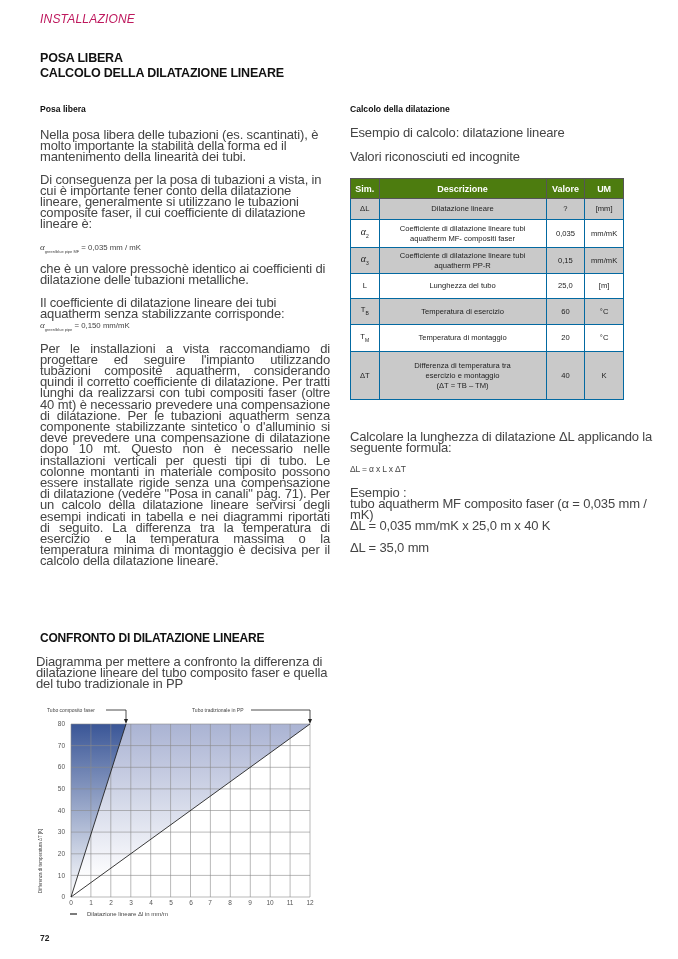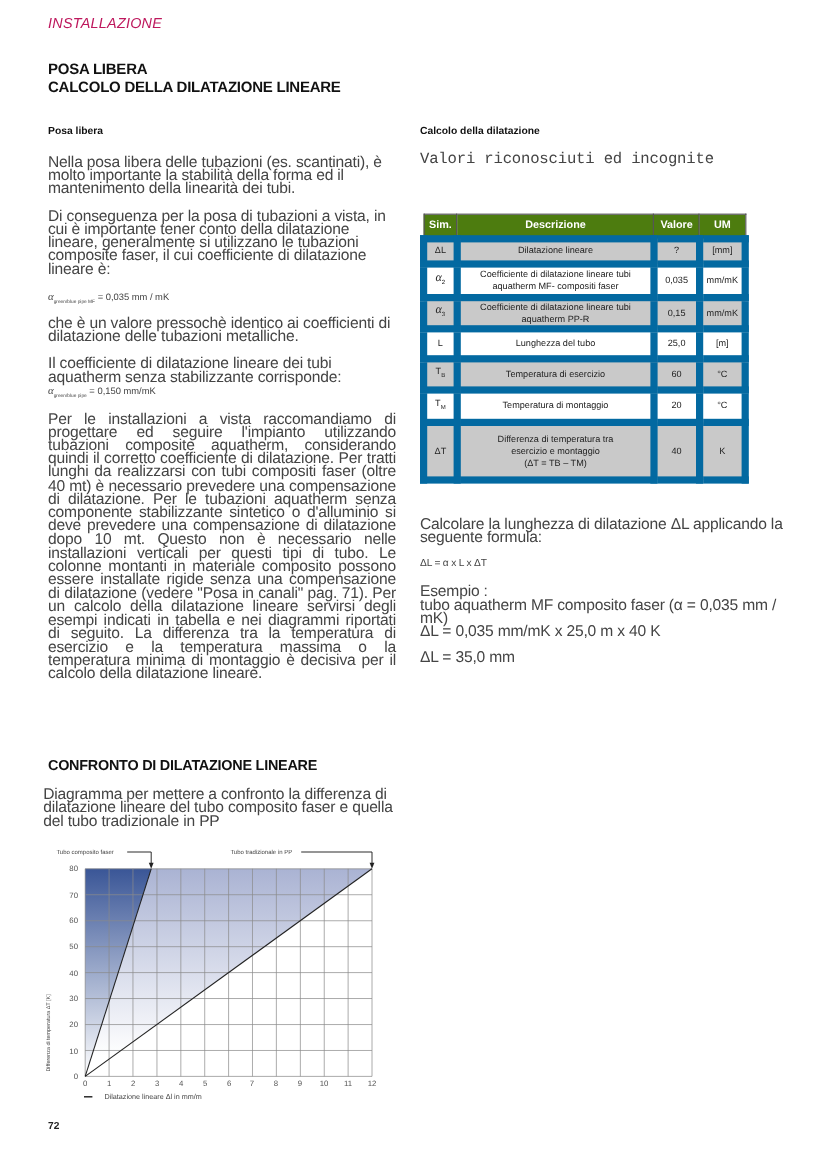--- a/index.html
+++ b/index.html
@@ -8,21 +8,21 @@
   .abs { position: absolute; }
   .section-tag { left: 40px; top: 12px; font-size: 12px; color: #be185d; letter-spacing: 0.2px; font-style: italic; }
   .title { left: 40px; top: 51px; font-size: 12.5px; font-weight: bold; color: #111; line-height: 15px; letter-spacing: -0.2px; }
   .sub { font-size: 8.6px; font-weight: bold; color: #111; }
   .body-text { font-size: 13px; line-height: 11.2px; color: #444; letter-spacing: -0.15px; }
   .formula { font-size: 7.8px; color: #444; }
   .formula i { font-family: "Liberation Serif", serif; font-style: italic; font-size: 9px; }
   .formula sub { font-size: 4px; }
   table.calc { border-collapse: collapse; font-size: 7.6px; color: #222; }
   table.calc th { background: #4d7c0f; color: #fff; font-size: 9px; font-weight: bold; height: 20px; border: 1px solid #555; }
-  table.calc td { border: 6px solid #0369a1; text-align: center; line-height: 10px; padding: 0 3px; }
+  table.calc td { border: 1px solid #0369a1; text-align: center; line-height: 10px; padding: 0 3px; }
   table.calc tr.g td { background: #c9c9c9; }
   table.calc tr.w td { background: #fff; }
   .sym sub { font-size: 5px; }
   .sym i { font-family: "Liberation Serif", serif; font-style: italic; font-size: 10px; }
   .page-num { left: 40px; top: 933px; font-size: 8.5px; font-weight: bold; color: #222; }
   svg text { font-family: "Liberation Sans", sans-serif; }
 </style>
 </head>
 <body>
 
@@ -43,21 +43,22 @@
   <p class="body-text" style="margin-top:10px;">che è un valore pressochè identico ai coefficienti di dilatazione delle tubazioni metalliche.</p>
   <p class="body-text" style="margin-top:11px;">Il coefficiente di dilatazione lineare dei tubi aquatherm senza stabilizzante corrisponde:</p>
   <div class="formula" style="margin-top:1px;">
     <i>α</i><sub>green/blue pipe</sub><span> = 0,150 mm/mK</span>
   </div>
   <p class="body-text" style="margin-top:11px; text-align:justify;">Per le installazioni a vista raccomandiamo di progettare ed seguire l'impianto utilizzando tubazioni composite aquatherm, considerando quindi il corretto coefficiente di dilatazione. Per tratti lunghi da realizzarsi con tubi compositi faser (oltre 40 mt) è necessario prevedere una compensazione di dilatazione. Per le tubazioni aquatherm senza componente stabilizzante sintetico o d'alluminio si deve prevedere una compensazione di dilatazione dopo 10 mt. Questo non è necessario nelle installazioni verticali per questi tipi di tubo. Le colonne montanti in materiale composito possono essere installate rigide senza una compensazione di dilatazione (vedere "Posa in canali" pag. 71). Per un calcolo della dilatazione lineare servirsi degli esempi indicati in tabella e nei diagrammi riportati di seguito. La differenza tra la temperatura di esercizio e la temperatura massima o la temperatura minima di montaggio è decisiva per il calcolo della dilatazione lineare.</p>
 </div>
 
 <div class="abs" style="left:350px; top:104px; width:290px;">
   <div class="sub">Calcolo della dilatazione</div>
-  <div class="body-text" style="margin-top:13px;font-family:Liberation Mono, monospace;">Valori riconosciuti ed incognite</div>
+  <div class="body-text" style="margin-top:13px;">Esempio di calcolo: dilatazione lineare</div>
+  <div class="body-text" style="margin-top:13px;">Valori riconosciuti ed incognite</div>
 </div>
 
 <table class="calc abs" style="left:350px; top:178px; width:274px;">
   <thead>
     <tr>
       <th style="width:28px;">Sim.</th>
       <th style="width:164px;">Descrizione</th>
       <th style="width:38px;">Valore</th>
       <th style="width:38px;">UM</th>
     </tr>

